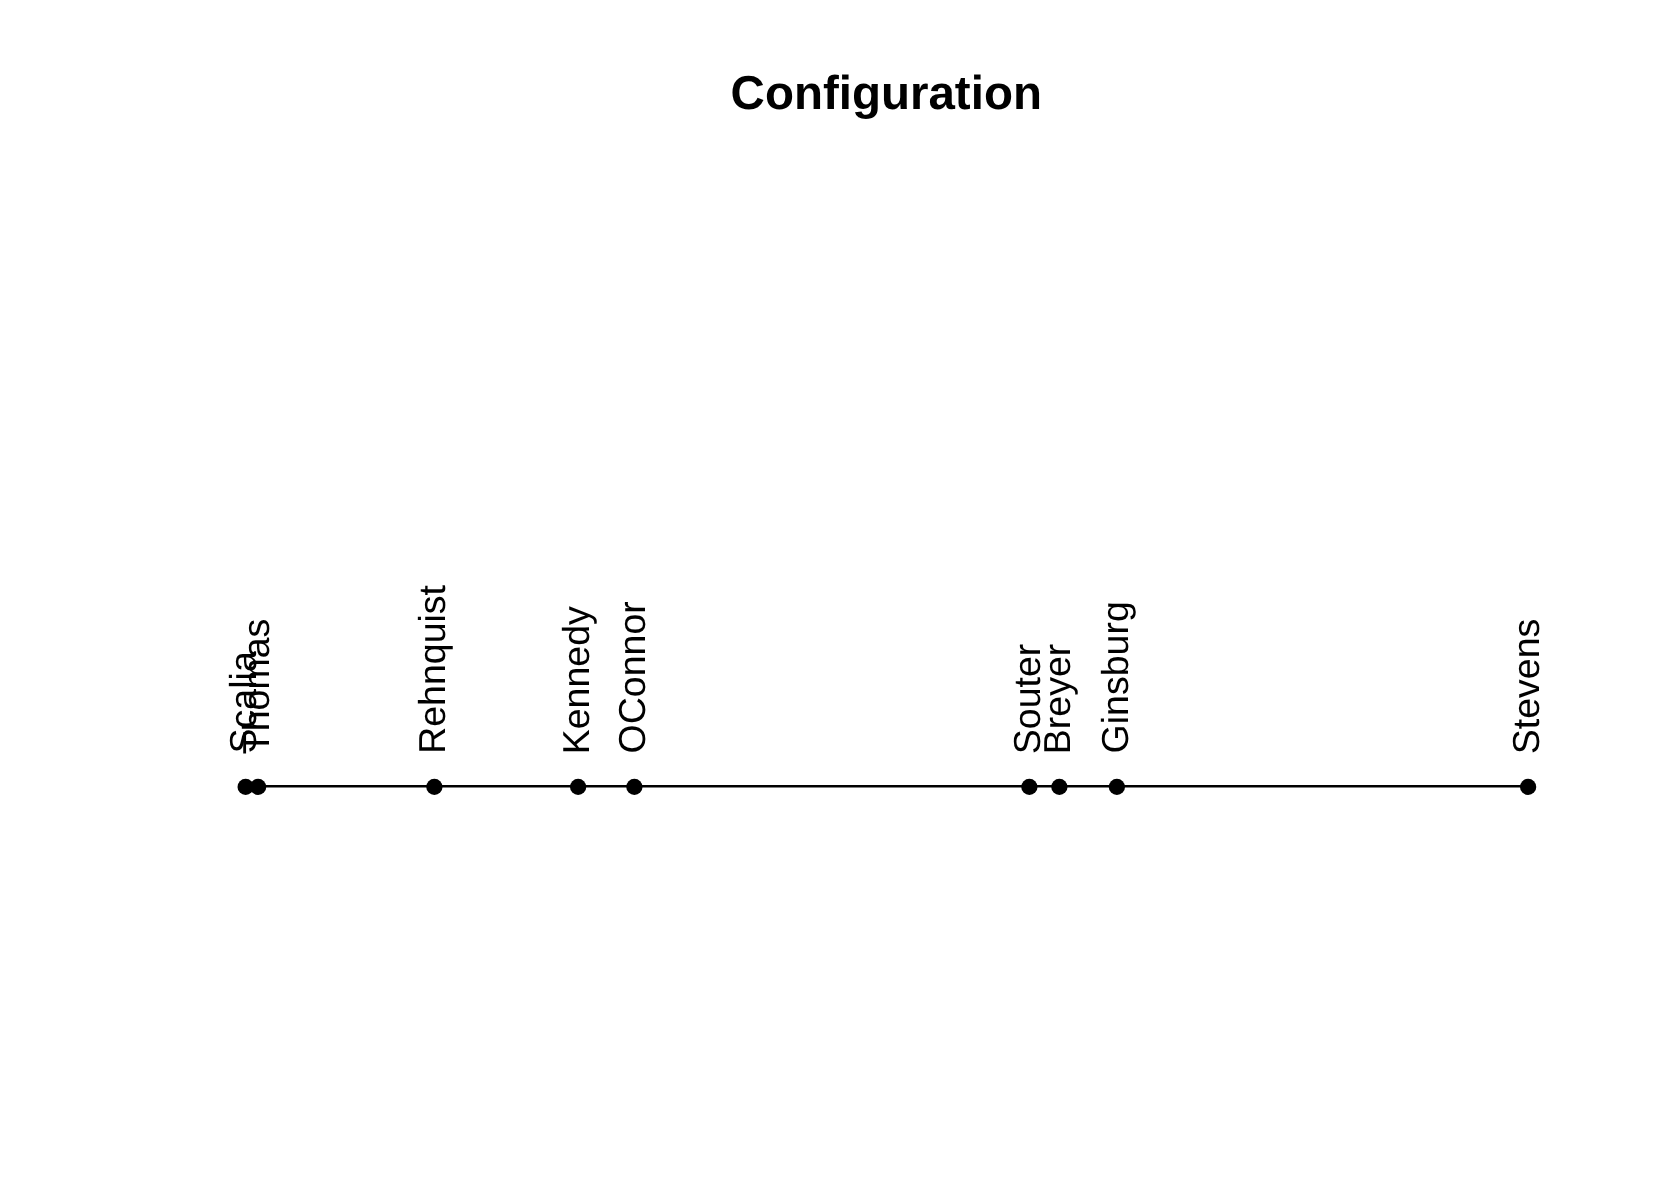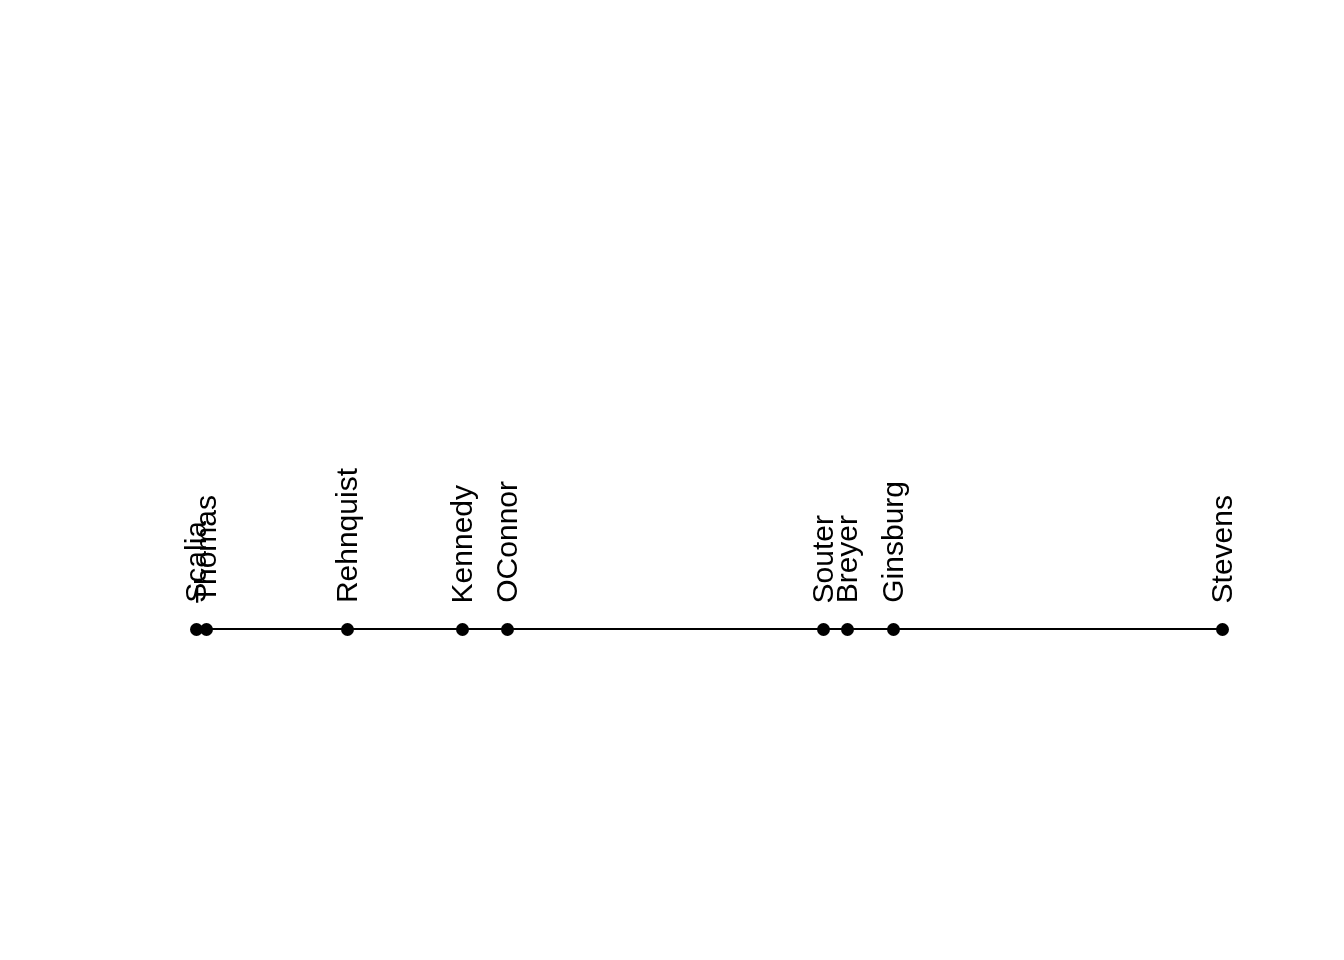--- a/index.html
+++ b/index.html
@@ -46,20 +46,21 @@
     font-size: 30px;
     line-height: 1;
     white-space: nowrap;
     letter-spacing: 0px;
   }
 </style>
 </head>
 <body>
 
 <div id="canvas">
+  <div class="chart-title" style="left: 709px; color: rgb(0, 0, 0);">Configuration</div>
   <div class="baseline" style="left: 196px; width: 1026px; top: 628px; background: rgb(0, 0, 0);"></div>
   <div id="plot-area">
       <div class="dot" style="left: 189.5px; top: 622.5px; background: rgb(0, 0, 0);"></div>
       <div class="vlabel" style="left: 196px; bottom: 357px; color: rgb(0, 0, 0);">Scalia</div>
       <div class="dot" style="left: 199.5px; top: 622.5px; background: rgb(0, 0, 0);"></div>
       <div class="vlabel" style="left: 206px; bottom: 357px; color: rgb(0, 0, 0);">Thomas</div>
       <div class="dot" style="left: 340.5px; top: 622.5px; background: rgb(0, 0, 0);"></div>
       <div class="vlabel" style="left: 347px; bottom: 357px; color: rgb(0, 0, 0);">Rehnquist</div>
       <div class="dot" style="left: 455.5px; top: 622.5px; background: rgb(0, 0, 0);"></div>
       <div class="vlabel" style="left: 462px; bottom: 357px; color: rgb(0, 0, 0);">Kennedy</div>

